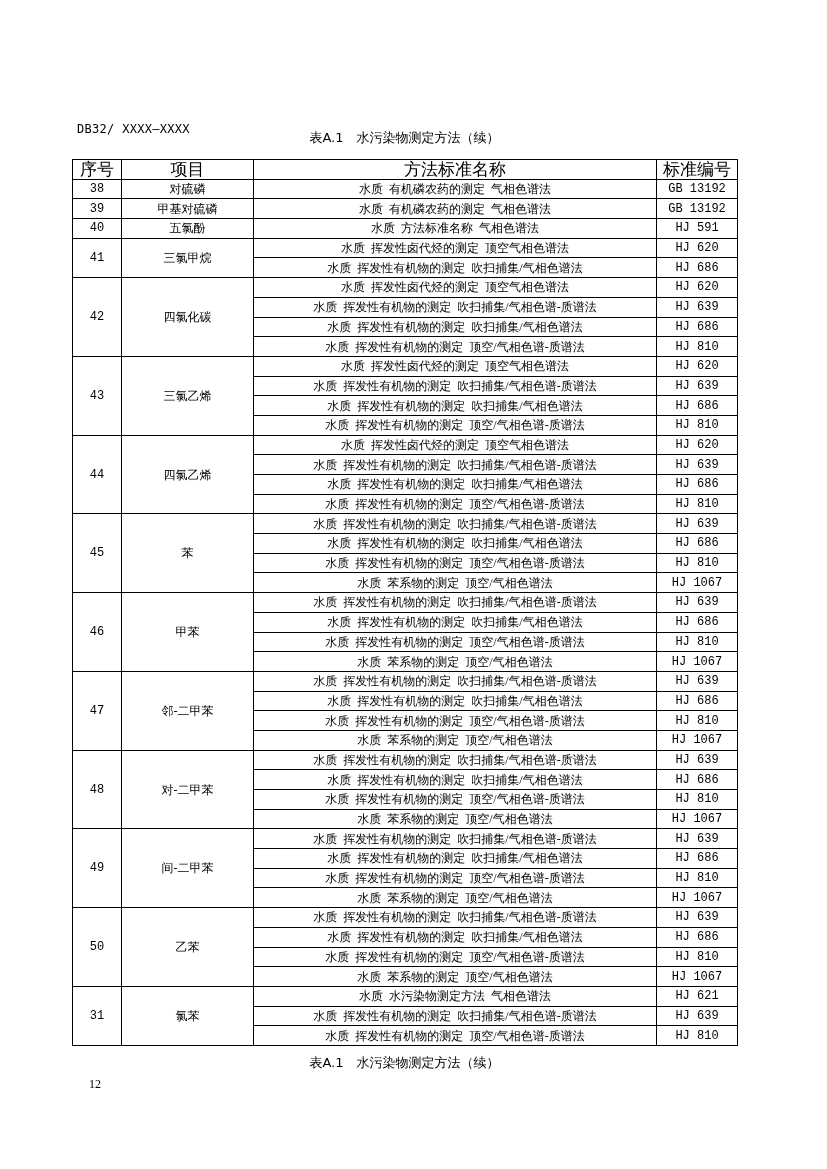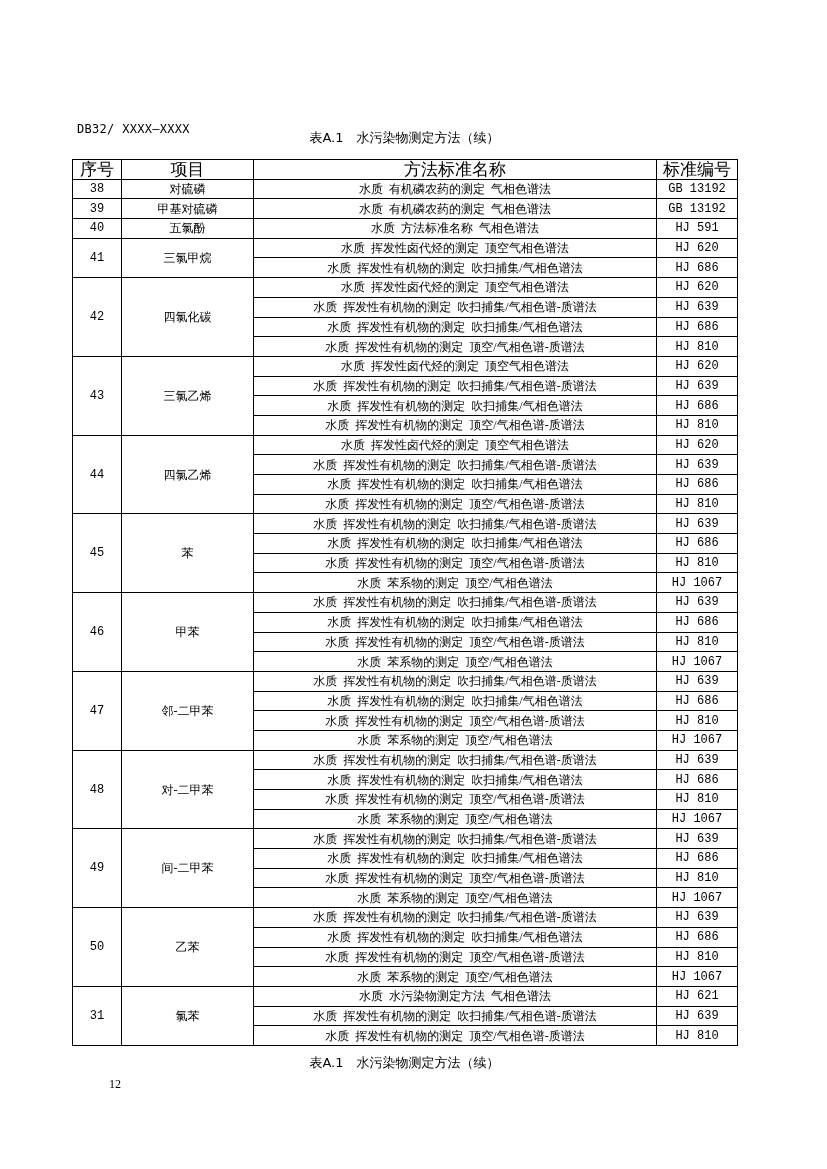--- a/index.html
+++ b/index.html
@@ -35,21 +35,20 @@
       white-space: pre;
     }
     .table-title.top { top: 129px; }
     .table-title.bottom { top: 1054px; }
     .page-number {
       position: absolute;
       left: 89px;
       top: 1077px;
       font-family: "Liberation Serif", serif;
       font-size: 12px;
-      margin-left: 20px;
     }
     table.methods {
       position: absolute;
       left: 72px;
       top: 159px;
       width: 665px;
       border-collapse: collapse;
       table-layout: fixed;
       border: 1.5px solid #000;
     }

